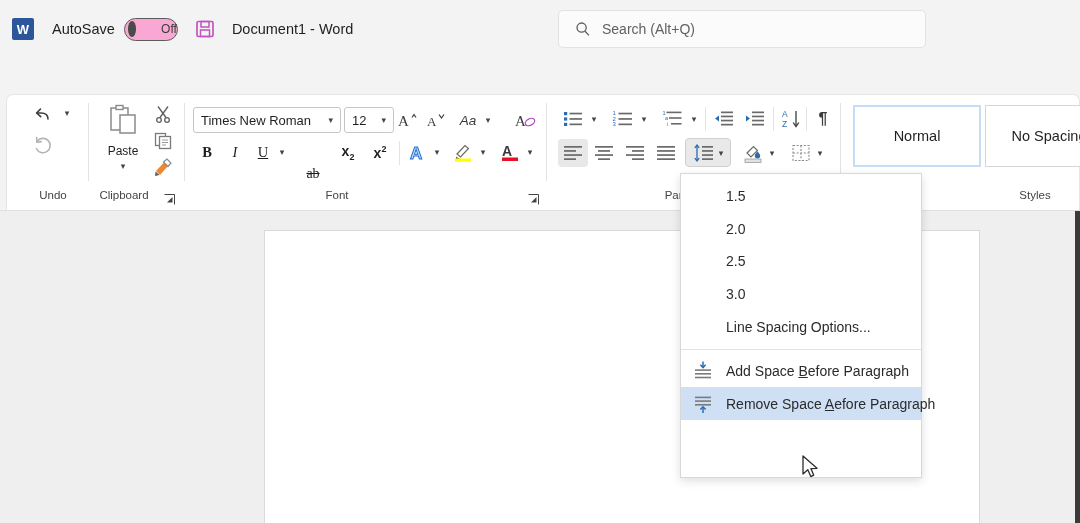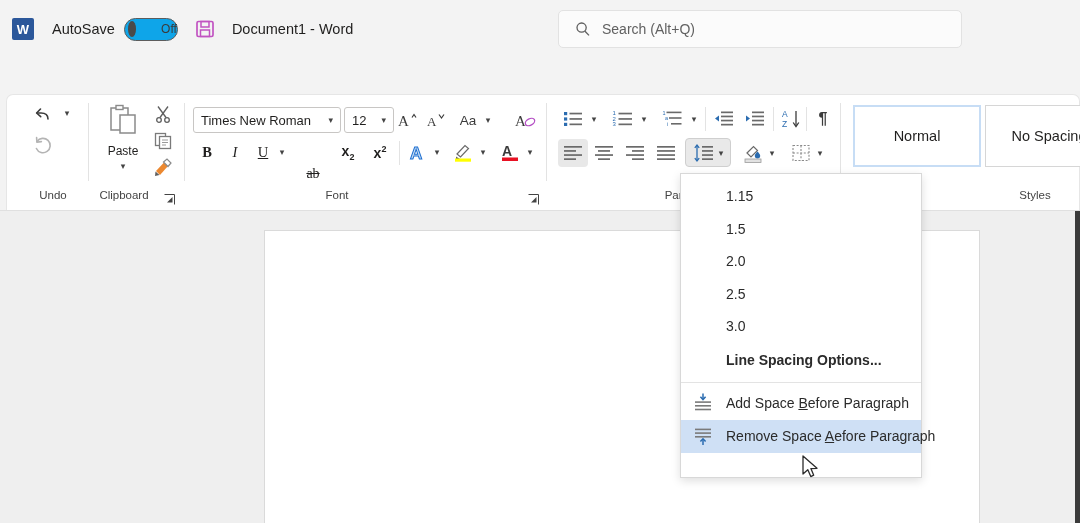--- a/index.html
+++ b/index.html
@@ -23,34 +23,34 @@
     color: #fff; font-size: 13px; font-weight: bold;
     display: flex; align-items: center; justify-content: center;
     font-family: "Liberation Sans", sans-serif;
   }
   .autosave-label {
     margin-left: 18px; font-size: 14.5px; color: #201f1e; white-space: nowrap;
   }
   .toggle {
     margin-left: 9px; width: 54px; height: 23px;
     border: 1.3px solid #5c5c5c; border-radius: 12px;
-    background: #0ea5e9; position: relative; display: flex; align-items: center; gap: 20px;
+    background: #f9a8d4; position: relative; display: flex; align-items: center; gap: 20px;
   }
   .toggle .knob {
     width: 16px; height: 16px; border-radius: 50%;
     background: #4a4a4a; margin-left: 3px;
   }
   .toggle .tstate {
     font-size: 12px; color: #3b3b3b; margin-left: 5px;
   }
   .save-icon { margin-left: 16px; width: 22px; height: 22px; }
   .doc-title { margin-left: 16px; font-size: 14.5px; color: #201f1e; white-space: nowrap; }
 
   .searchbox {
-    position: absolute; left: 558px; top: 10px; width: 404px; height: 38px;
+    position: absolute; left: 558px; top: 10px; width: 368px; height: 38px;
     background: #fbfbfb; border: 1px solid #e2e2e2; border-radius: 5px;
     display: flex; align-items: center;
   }
   .searchbox .sicon { margin-left: 16px; width: 16px; height: 16px; }
   .searchbox .stext { margin-left: 11px; font-size: 14px; color: #616161; }
 
   
   .tabs {
     position: absolute; left: 0; top: 58px; width: 1080px; height: 36px;
     display: flex; align-items: center; padding-left: 22px; gap: 2px;
@@ -265,21 +265,21 @@
         <text x="2" y="17" font-family="Liberation Serif, serif" font-size="15" fill="#3b3b3b">A</text>
         <path d="M16 8.5 18 5.5 20 8.5" fill="none" stroke="#3b3b3b" stroke-width="1.2"></path>
       </svg>
     </div>
     <div class="btn" style="left:414px; top:12px; width:28px; height:26px;">
       <svg width="22" height="22" viewBox="0 0 22 22">
         <text x="3" y="17" font-family="Liberation Serif, serif" font-size="13" fill="#3b3b3b">A</text>
         <path d="M15 5.5 17.5 9 20 5.5" fill="none" stroke="#3b3b3b" stroke-width="1.2"></path>
       </svg>
     </div>
-    <div class="btn" style="left:445px; top:12px; width:32px; height:26px;">
+    <div class="btn" style="left:445px; top:12px; width:32px; height:26px;font-style:italic;">
       <span style="font-size:13.5px; color:#3b3b3b;">Aa</span>
     </div>
     <div class="btn" style="left:474px; top:12px; width:14px; height:26px;">
       <span class="chev">▾</span>
     </div>
     <div class="btn" style="left:503px; top:12px; width:30px; height:26px;">
       <svg width="22" height="22" viewBox="0 0 22 22">
         <text x="1" y="17" font-family="Liberation Serif, serif" font-size="15" fill="#3b3b3b">A</text>
         <ellipse cx="16" cy="13" rx="5" ry="3.2" fill="none" stroke="#b44fc4" stroke-width="1.3" transform="rotate(-28 16 13)"></ellipse>
       </svg>
@@ -495,38 +495,35 @@
   </div>
 
   <div class="docarea">
     <div class="page"></div>
     <div class="righttrack"></div>
     <div class="rightbar"></div>
   </div>
 
   <div class="menu">
     <div class="numlist">
-      <div class="mitem">
-        <span class="mtext">1.15</span>
-      </div>
       <div class="mitem">
         <span class="mtext">1.5</span>
       </div>
       <div class="mitem">
         <span class="mtext">2.0</span>
       </div>
       <div class="mitem">
         <span class="mtext">2.5</span>
       </div>
       <div class="mitem">
         <span class="mtext">3.0</span>
       </div>
     </div>
 
-    <div class="mitem" style="height:34px;font-weight:bold;">
+    <div class="mitem" style="height:34px;">
       <span class="mtext">Line Spacing Options...</span>
     </div>
 
     <div class="msep"></div>
 
     <div class="mitem" style="height:33px;">
       <span class="micon">
         <svg width="22" height="22" viewBox="0 0 22 22">
           <line x1="11" y1="1.5" x2="11" y2="7" stroke="#2b6cb0" stroke-width="1.5"></line>
           <path d="M8.4 4.8 11 7.6 13.6 4.8" fill="none" stroke="#2b6cb0" stroke-width="1.5"></path>

